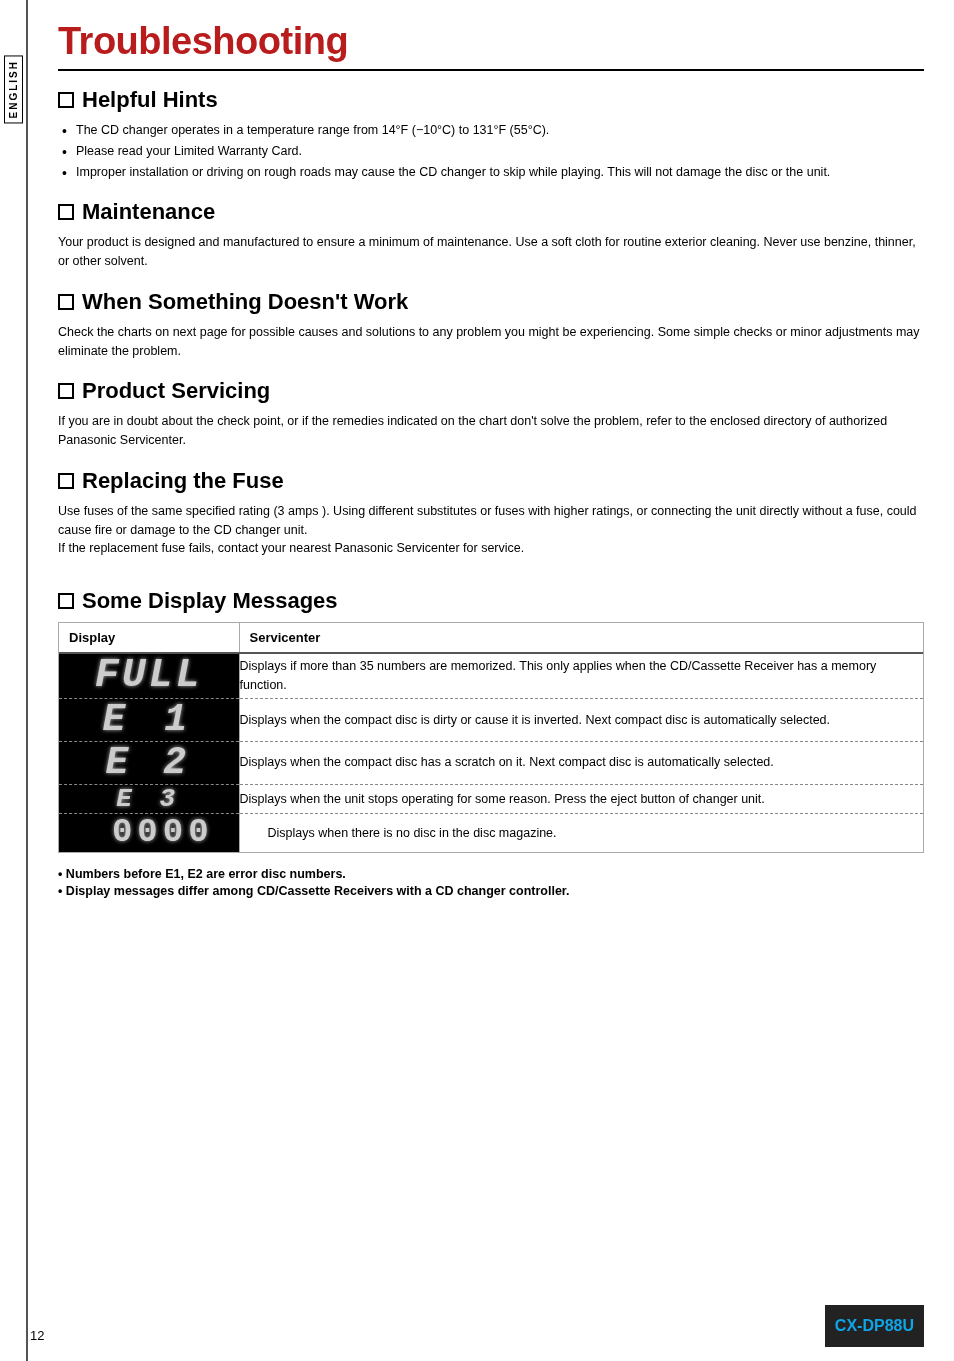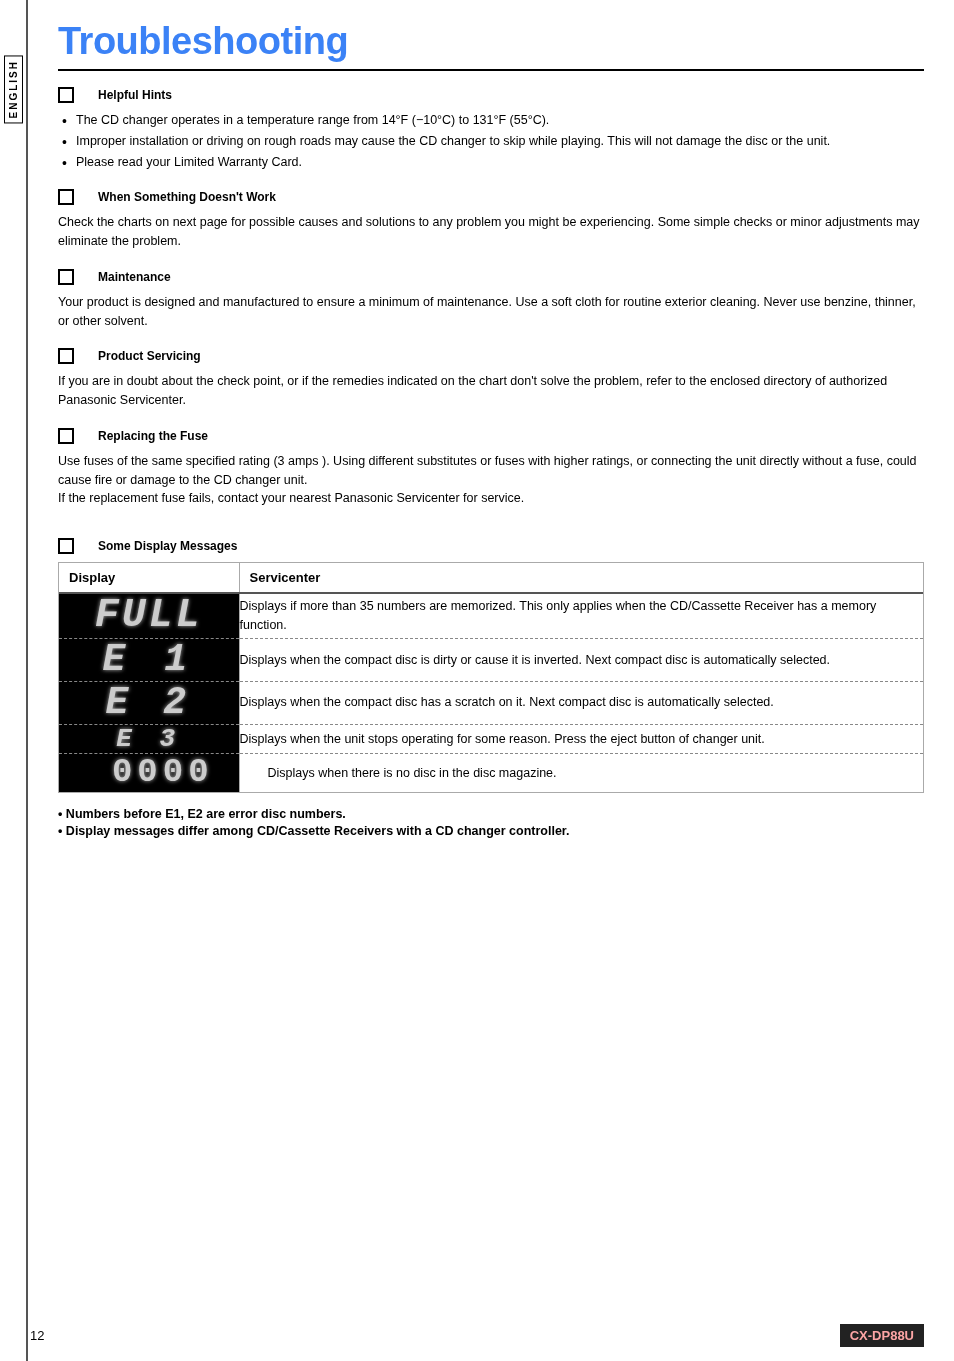--- a/index.html
+++ b/index.html
@@ -39,39 +39,38 @@
       padding: 4px 3px;
       background: #fff;
     }
     .main-content {
       flex: 1;
       padding: 20px 30px 40px 30px;
     }
     .page-title {
       font-size: 38px;
       font-weight: bold;
-      color: #3b82f6;
+      color: #b91c1c;
       margin-bottom: 6px;
       letter-spacing: -0.5px;
     }
     .title-divider {
       border: none;
       border-top: 2px solid #000;
       margin-bottom: 16px;
     }
     .section {
       margin-bottom: 18px;
     }
     .section-heading {
-      font-size: 12px;
+      font-size: 22px;
       font-weight: bold;
       display: flex;
       align-items: center;
       margin-bottom: 8px;
-      gap: 16px;
     }
     .checkbox-icon {
       display: inline-block;
       width: 16px;
       height: 16px;
       border: 2px solid #000;
       margin-right: 8px;
       flex-shrink: 0;
     }
     .section-body {
@@ -166,24 +165,24 @@
       bottom: 18px;
       left: 30px;
       font-size: 13px;
       font-weight: normal;
     }
     .model-tag {
       position: absolute;
       bottom: 14px;
       right: 30px;
       background: #222;
-      color: #fca5a5;
-      font-size: 13px;
-      font-weight: bold;
-      padding: 4px 10px;
+      color: #0ea5e9;
+      font-size: 16px;
+      font-weight: bold;
+      padding: 12px 10px;
     }
     
     .seg-full {
       font-size: 40px;
       font-style: italic;
       letter-spacing: 3px;
     }
     .seg-e1 {
       font-size: 38px;
       font-style: italic;
@@ -220,40 +219,40 @@
     <hr class="title-divider">
 
     <div class="section">
       <div class="section-heading">
         <span class="checkbox-icon"></span>
         <span>Helpful Hints</span>
       </div>
       <div class="section-body">
         <ul class="bullet-list">
           <li>The CD changer operates in a temperature range from 14°F (−10°C) to 131°F (55°C).</li>
+          <li>Please read your Limited Warranty Card.</li>
           <li>Improper installation or driving on rough roads may cause the CD changer to skip while playing. This will not damage the disc or the unit.</li>
-          <li>Please read your Limited Warranty Card.</li>
         </ul>
       </div>
     </div>
 
     <div class="section">
       <div class="section-heading">
         <span class="checkbox-icon"></span>
+        <span>Maintenance</span>
+      </div>
+      <div class="section-body">Your product is designed and manufactured to ensure a minimum of maintenance. Use a soft cloth for routine exterior cleaning. Never use benzine, thinner, or other solvent.</div>
+    </div>
+
+    <div class="section">
+      <div class="section-heading">
+        <span class="checkbox-icon"></span>
         <span>When Something Doesn't Work</span>
       </div>
       <div class="section-body">Check the charts on next page for possible causes and solutions to any problem you might be experiencing. Some simple checks or minor adjustments may eliminate the problem.</div>
-    </div>
-
-    <div class="section">
-      <div class="section-heading">
-        <span class="checkbox-icon"></span>
-        <span>Maintenance</span>
-      </div>
-      <div class="section-body">Your product is designed and manufactured to ensure a minimum of maintenance. Use a soft cloth for routine exterior cleaning. Never use benzine, thinner, or other solvent.</div>
     </div>
 
     <div class="section">
       <div class="section-heading">
         <span class="checkbox-icon"></span>
         <span>Product Servicing</span>
       </div>
       <div class="section-body">If you are in doubt about the check point, or if the remedies indicated on the chart don't solve the problem, refer to the enclosed directory of authorized Panasonic Servicenter.</div>
     </div>
 

